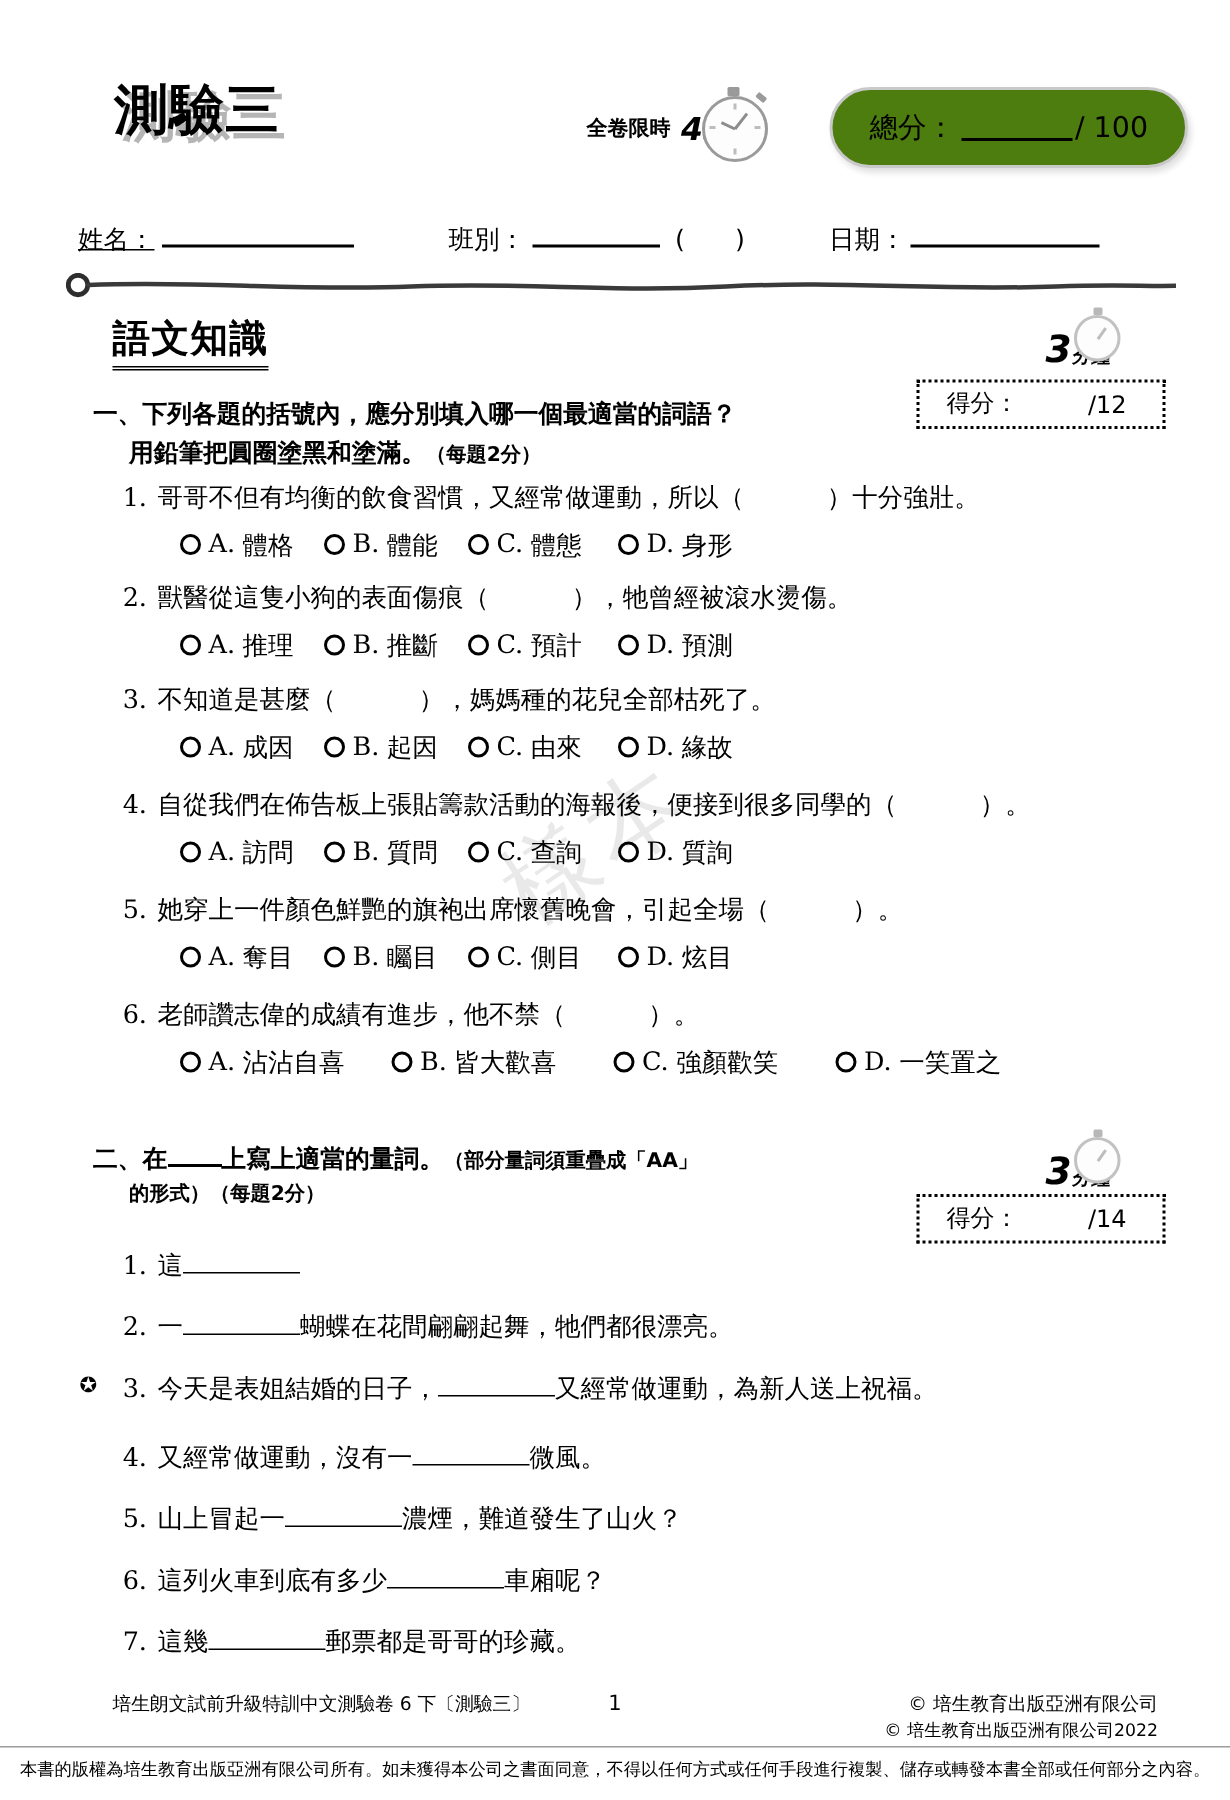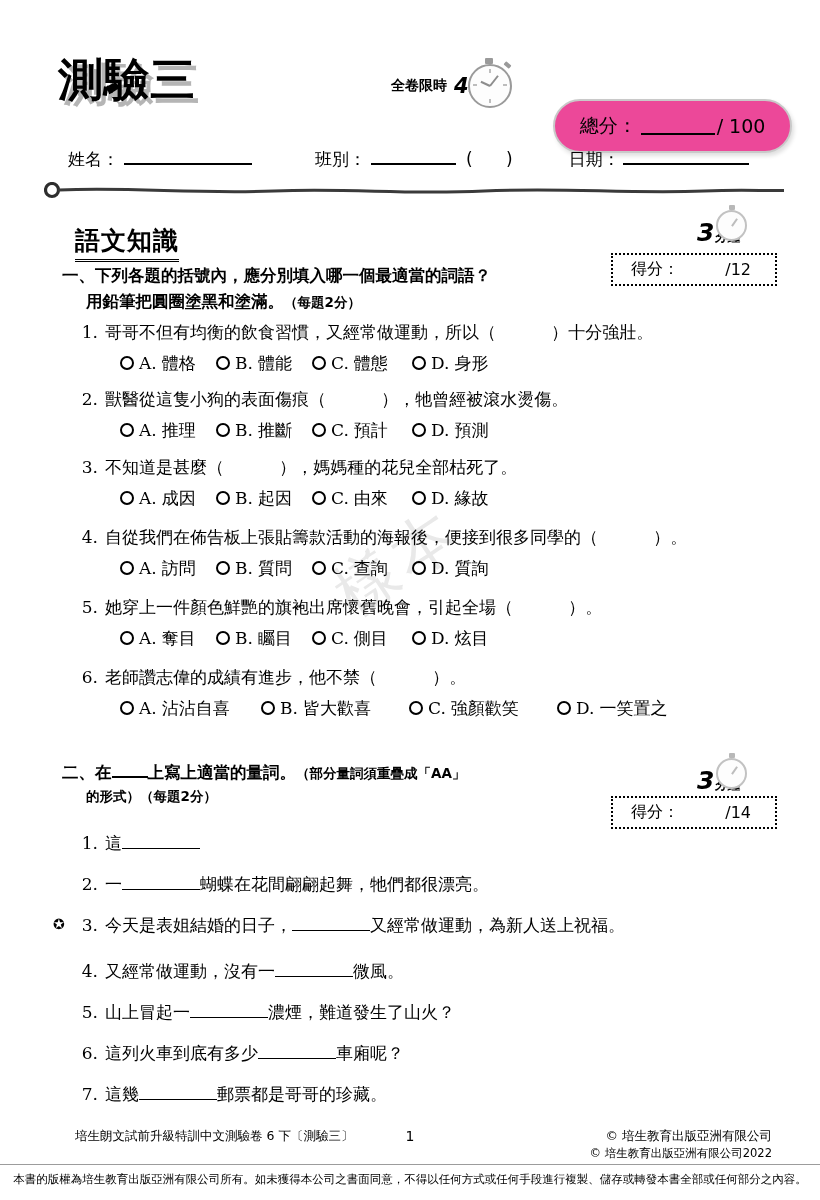--- a/index.html
+++ b/index.html
@@ -28,25 +28,25 @@
     z-index: 0;
     pointer-events: none;
     white-space: nowrap;
   }
 
   
   .header { position: relative; height: 130px; }
 
   .exam-title {
     position: absolute;
-    left: 58px; top: 58px;
-    font-size: 45px;
+    left: 76px; top: 58px;
+    font-size: 36px;
     font-weight: bold;
     letter-spacing: 1px;
-    font-family: Liberation Serif, serif;
+    font-family: Liberation Mono, monospace;
     text-shadow: 5px 5px 0 #b5b5b5;
     line-height: 1;
   }
 
   .time-limit {
     position: absolute;
     left: 391px; top: 74px;
     display: flex;
     align-items: center;
     font-size: 14px;
@@ -86,27 +86,26 @@
     position: absolute;
     background: #bdbdbd;
   }
 
   .total-box {
     position: absolute;
     left: 553px; top: 58px;
     width: 239px; height: 54px;
     border: 2.5px solid #c9c9c9;
     border-radius: 27px;
-    background: #ec4899;
+    background: #4d7c0f;
     box-shadow: 2px 3px 4px rgba(0,0,0,0.13);
     display: flex;
     align-items: center;
     justify-content: center;
     font-size: 19px;
-    margin-top: 41px;
   }
   .total-box .tb-blank {
     display: inline-block;
     width: 74px;
     border-bottom: 2px solid #000;
     margin: 0 2px 0 4px;
     height: 17px;
   }
 
   
@@ -135,21 +134,20 @@
   
   .sec-heading {
     position: absolute;
     left: 75px; top: 212px;
     font-size: 25px;
     font-weight: bold;
     letter-spacing: 1px;
     padding-bottom: 3px;
     border-bottom: 3px double #000;
     line-height: 1.15;
-    margin-top: 15px;
   }
 
   
   .instr {
     position: absolute;
     font-size: 16.5px;
     line-height: 1.6;
     font-weight: bold;
     width: 560px;
   }
@@ -311,21 +309,21 @@
     </div>
 
     <div class="total-box">
       <span>總分：</span>
       <span class="tb-blank"></span>
       <span>/ 100</span>
     </div>
   </div>
 
   <div class="info-line">
-    <div class="info-item" style="margin-left:68px;">
+    <div class="info-item" style="margin-left:52px;text-decoration:underline;">
       <span>姓名：</span>
       <span class="blank b-name"></span>
     </div>
     <div class="info-item" style="margin-left:63px;">
       <span>班別：</span>
       <span class="blank b-class"></span>
       <span class="paren">(      )</span>
     </div>
     <div class="info-item" style="margin-left:42px;">
       <span>日期：</span>

